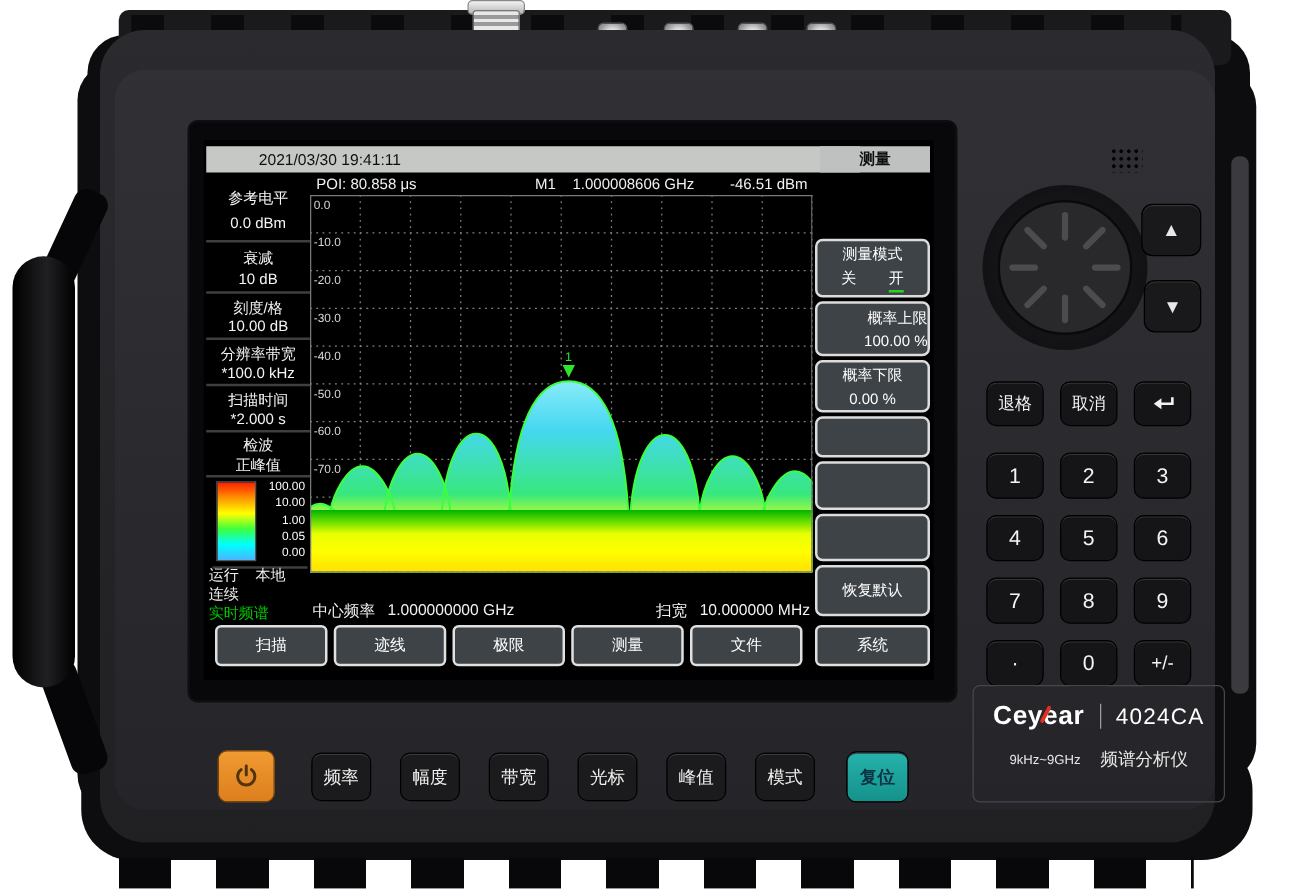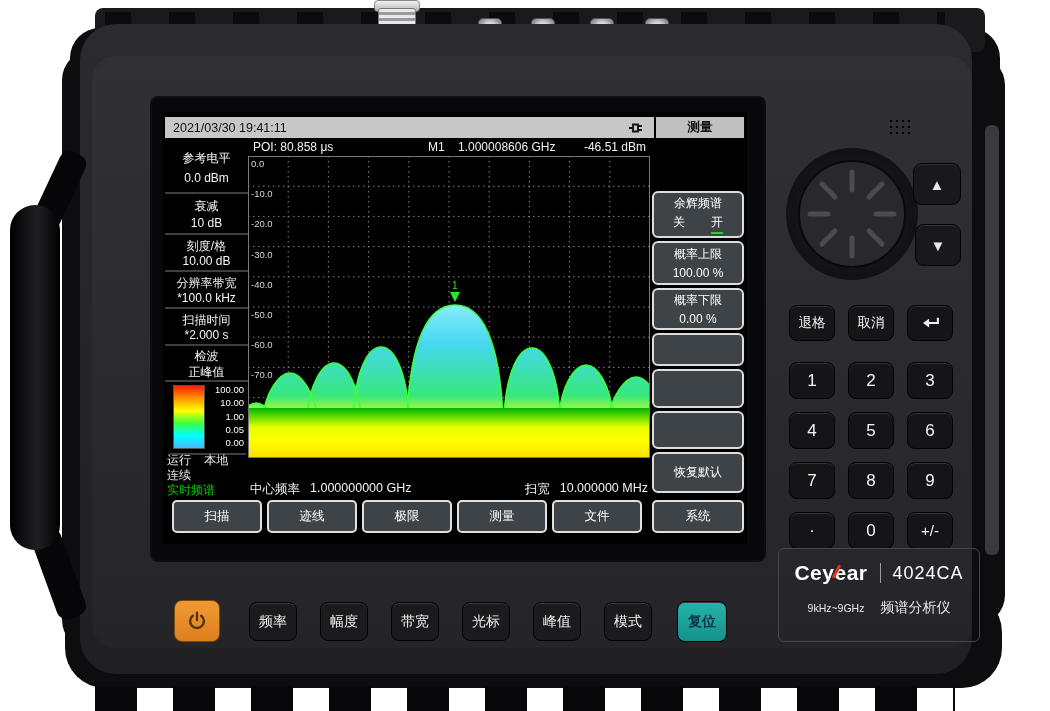--- a/index.html
+++ b/index.html
@@ -16,21 +16,21 @@
   .n-cap{background:linear-gradient(180deg,#f2f2f2,#b5b5b5);border:1px solid #888;border-radius:4px;}
   .sma{background:radial-gradient(circle at 50% 40%,#ddd 0 30%,#999 60%,#666 100%);border-radius:5px;border:1px solid #555;}
   .handle-bar{background:linear-gradient(90deg,#000,#202024 55%,#000);border-radius:26px;}
   .strap{background:#060608;border-radius:10px;}
   .speaker{background-image:radial-gradient(#000 1.2px,transparent 1.6px);background-size:6px 6px;}
   .side-seam{background:#3a3a3f;border-radius:6px;}
   .feet{background:repeating-linear-gradient(90deg,#08080a 0 42px,transparent 42px 78px);}
   
   .bezel{background:#08080a;border-radius:6px;box-shadow:0 0 0 2px #0e0e10;}
   .lcd{background:#000;}
-  .statusbar{background:#c6c8c6;color:#101010;font-size:12.5px;display:flex;align-items:center;}
+  .statusbar{background:#c6c8c6;color:#101010;font-size:12.5px;display:flex;align-items:center;padding-left:34px;}
   .menuheader{background:#bfc1c0;color:#101010;font-size:12.5px;display:flex;align-items:center;justify-content:center;font-weight:bold;}
   .markerbar{color:#f2f2f2;font-size:12px;}
   .sb-row{display:flex;flex-direction:column;justify-content:space-evenly;align-items:center;
           color:#f5f5f5;font-size:12px;border-bottom:2px solid #3f3f43;text-align:center;line-height:14px;}
   .cb-bar{border:1px solid #555;}
   .cb-ticks{display:flex;flex-direction:column;justify-content:space-between;color:#fff;font-size:9.5px;text-align:right;}
   .runblock{color:#f0f0f0;font-size:12px;line-height:15px;}
   .menu-btn{background:#3e4347;border:2px solid #dcdcdc;border-radius:6px;color:#fff;font-size:12px;
             display:flex;flex-direction:column;justify-content:space-evenly;align-items:center;box-sizing:border-box;}
   .menu-opts{display:flex;gap:18px;}
@@ -207,27 +207,27 @@
         <text x="3" y="222.4">-70.0</text>
       </g>
       <g>
         <polygon points="207,146 202,136 212,136" fill="#2fe42f"></polygon>
         <text x="204" y="133" fill="#2fe42f" font-size="10">1</text>
       </g>
       <rect x="0.5" y="0.5" width="401" height="301" fill="none" stroke="#787878" stroke-width="1"></rect>
     </svg>
 
   <div class="abs menu-btn" style="left:652px;top:191px;width:92px;height:47px;">
-    <span>余辉频谱</span>
+    <span>测量模式</span>
     <span class="menu-opts" style="gap:26px;">
       <span>关</span>
       <span class="u-green">开</span>
     </span>
   </div>
-  <div class="abs menu-btn" style="left:652px;top:241px;width:92px;height:44px;">
+  <div class="abs menu-btn" style="left:652px;top:241px;width:92px;height:44px;align-items:flex-end;">
     <span>概率上限</span>
     <span>100.00 %</span>
   </div>
   <div class="abs menu-btn" style="left:652px;top:288px;width:92px;height:42px;">
     <span>概率下限</span>
     <span>0.00 %</span>
   </div>
   <div class="abs menu-btn" style="left:652px;top:333px;width:92px;height:33px;"></div>
   <div class="abs menu-btn" style="left:652px;top:369px;width:92px;height:39px;"></div>
   <div class="abs menu-btn" style="left:652px;top:411px;width:92px;height:38px;"></div>

